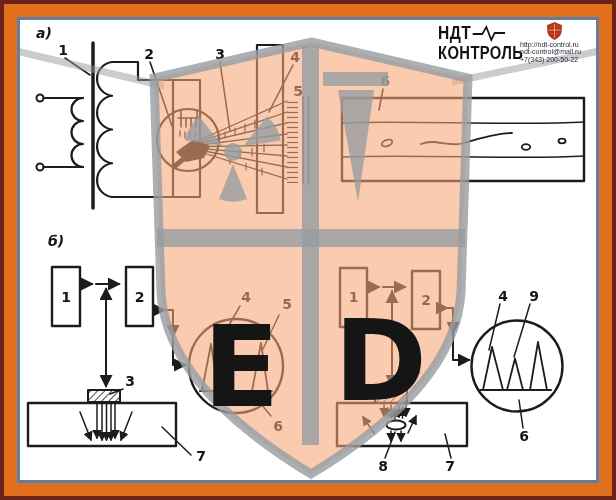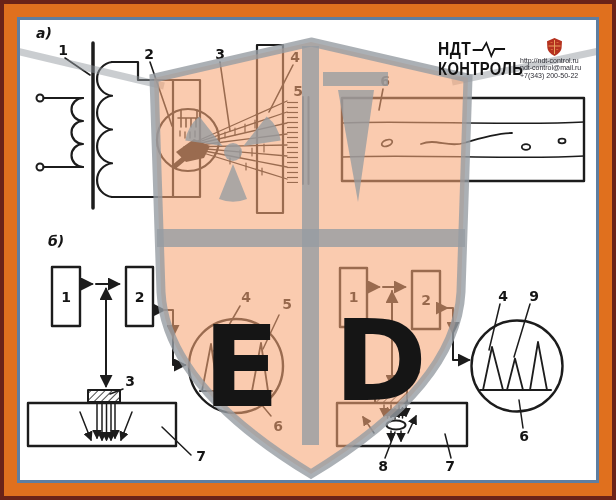--- a/index.html
+++ b/index.html
@@ -7,21 +7,21 @@
          font-family:"Liberation Sans",sans-serif;}
   .frame-outer{position:absolute;inset:0;border:4px solid #6B2318;z-index:4;pointer-events:none;}
   .frame-orange{position:absolute;inset:4px;border:13px solid #E0701E;z-index:4;pointer-events:none;}
   .frame-slate{position:absolute;inset:17px;border:3px solid #5F7EA0;z-index:4;pointer-events:none;}
   .canvas-svg{position:absolute;left:0;top:0;z-index:1;}
   .canvas-svg text{font-family:"DejaVu Sans",sans-serif;font-weight:bold;fill:#151515;}
   .callout{font-size:14px;}
   .seclabel{font-size:14px;font-style:italic;}
   .blocklabel{font-size:14px;}
   .wm-letter{font-size:112px;fill:rgba(150,156,162,0.78);font-style:normal;}
-  .header{position:absolute;left:436px;top:22px;width:156px;height:48px;z-index:5;margin-top:16px;}
+  .header{position:absolute;left:436px;top:22px;width:156px;height:48px;z-index:5;}
   .brand{position:absolute;left:2px;top:2px;transform:scaleX(0.82);transform-origin:0 0;color:#121212;}
   .brand-row{display:flex;align-items:center;height:18px;}
   .brand-top{font-size:19px;font-weight:bold;letter-spacing:0.5px;line-height:18px;}
   .brand-bottom{font-size:18px;font-weight:bold;letter-spacing:0.5px;line-height:19px;margin-top:2px;}
   .pulse{margin-left:2px;}
   .contact{position:absolute;left:84px;top:0;width:72px;}
   .contact .shield-wrap{height:19px;margin-left:27px;}
   .contact p{margin:0;font-size:7px;line-height:7.4px;color:#2b2b33;white-space:nowrap;}
 </style>
 </head>

